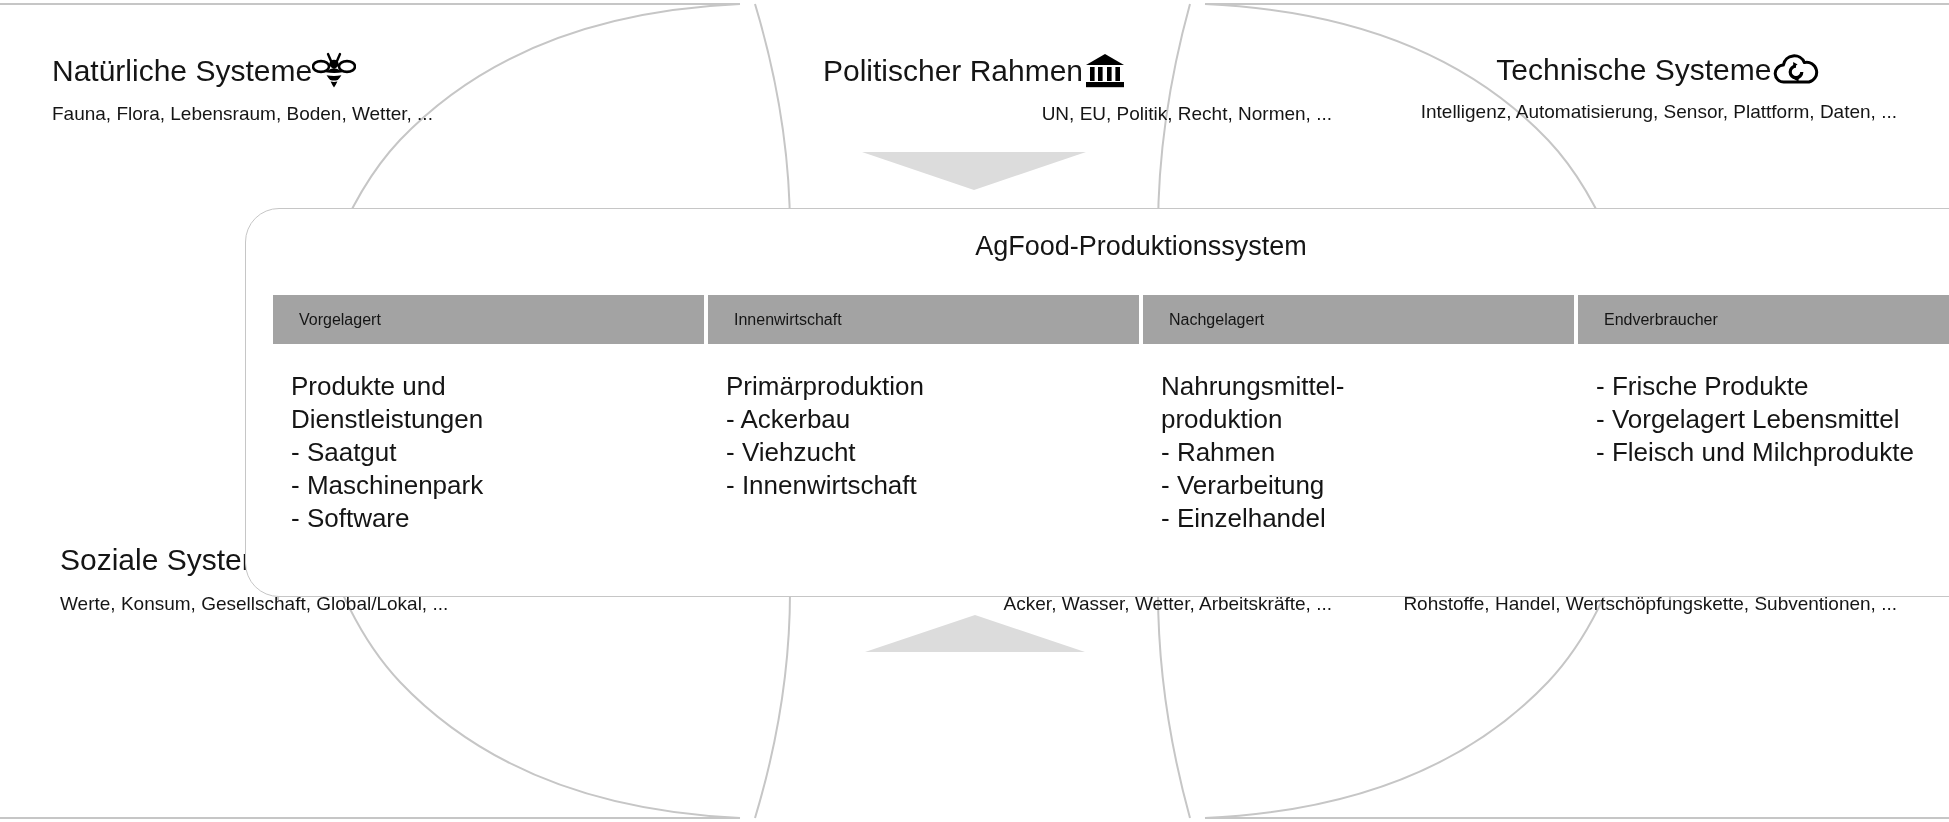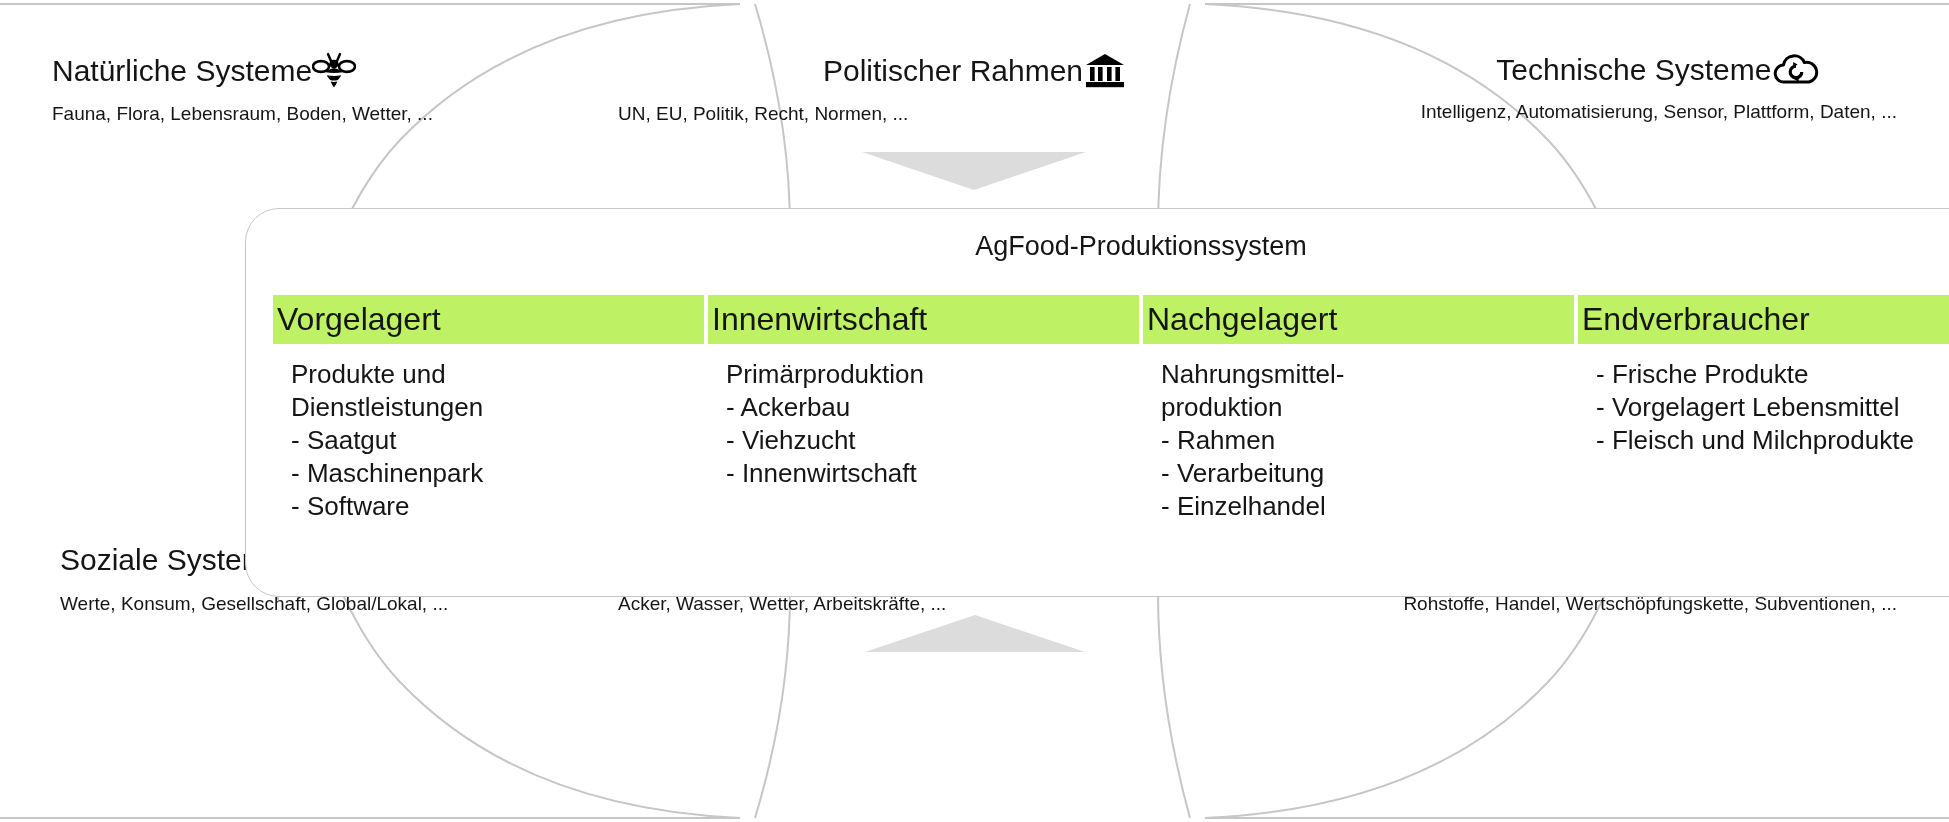--- a/index.html
+++ b/index.html
@@ -36,21 +36,21 @@
   }
   .lobe-sub{
     font-size:19px;
     color:#151515;
     font-weight:400;
     margin-top:14px;
     line-height:1.05;
   }
   .lobe-label.align-right{ text-align:right; }
   .lobe-label.align-right .lobe-title{ justify-content:center; }
-  .lobe-label.align-center{ text-align:left; }
+  .lobe-label.align-center{ text-align:right; }
   .lobe-label.align-center .lobe-title{ justify-content:center; }
 
   .ico{
     display:inline-block;
     line-height:0;
     color:#000;
   }
   .ico svg{ display:block; }
 
   
@@ -77,34 +77,35 @@
     display:flex;
     gap:4px;
   }
   .col{
     flex:1 1 0;
     min-width:0;
     display:flex;
     flex-direction:column;
   }
   .col-head{
-    background:#bef264;
+    background:#a3a3a3;
     height:49px;
     display:flex;
     align-items:center;
-    padding-left:4px;
-    font-size:32px;
+    padding-left:26px;
+    font-size:16px;
     color:#151515;
     box-sizing:border-box;
   }
   .col-body{
     padding:14px 10px 0 18px;
     font-size:26px;
     color:#151515;
     line-height:1.27;
+    margin-top:12px;
   }
   .col-body div{ white-space:nowrap; }
 
   
   .arrow{
     position:absolute;
     width:0;height:0;
   }
   #arrow-down{
     left:862px; top:152px;

